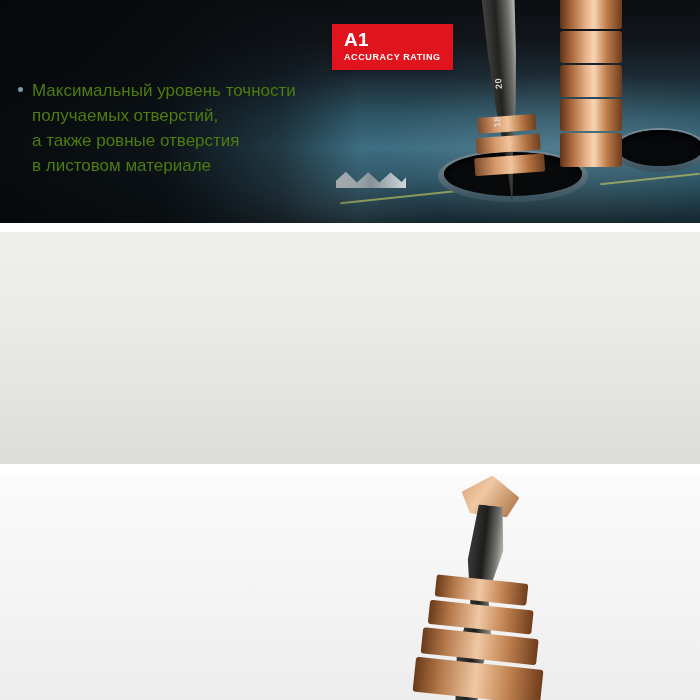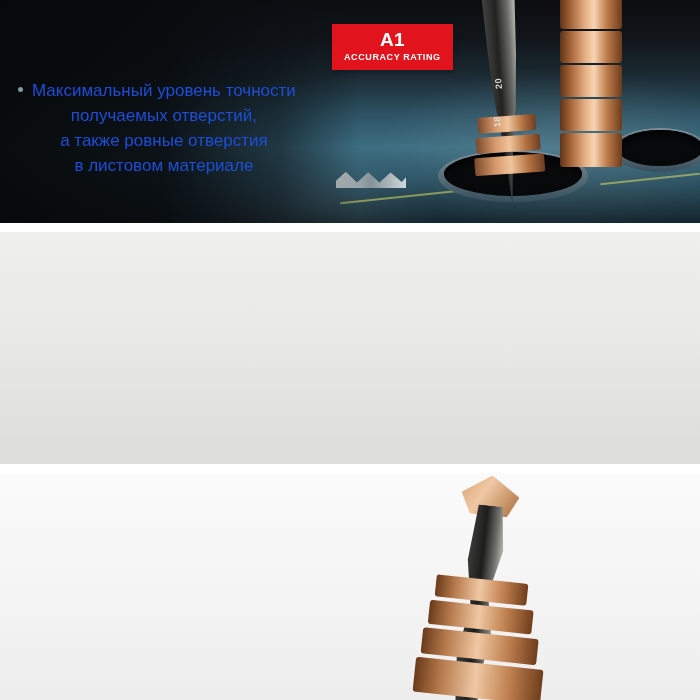--- a/index.html
+++ b/index.html
@@ -19,21 +19,21 @@
     background: #ffffff;
   }
 
   
   .panel {
     position: absolute;
     left: 0;
     width: 700px;
     overflow: hidden;
   }
-  .panel-1 { top: 0; height: 223px; text-align: center; }
+  .panel-1 { top: 0; height: 223px; }
   .panel-2 { top: 232px; height: 232px; background: #f2f2f2; }
   .panel-3 { top: 473px; height: 227px; background: #ffffff; }
 
   .divider {
     position: absolute;
     left: 0;
     width: 700px;
     height: 9px;
     background: #ffffff;
   }
@@ -213,21 +213,21 @@
     margin-right: 9px;
   }
   .bullet .txt {
     font-size: 17px;
     line-height: 25px;
     white-space: pre-line;
   }
 
   .bullet-1 { left: 18px; top: 78px; width: 360px; }
   .bullet-1 .dot { background: #7f9aa8; }
-  .bullet-1 .txt { color: #1d4ed8; }
+  .bullet-1 .txt { color: #4d7c0f; }
 </style>
 </head>
 <body>
 
 <div class="page">
 
   <div class="panel panel-1">
     <div class="photo1"></div>
 
     <div class="sheet-line" style="left:340px; top:196px; width:120px; transform:rotate(-6deg);"></div>

